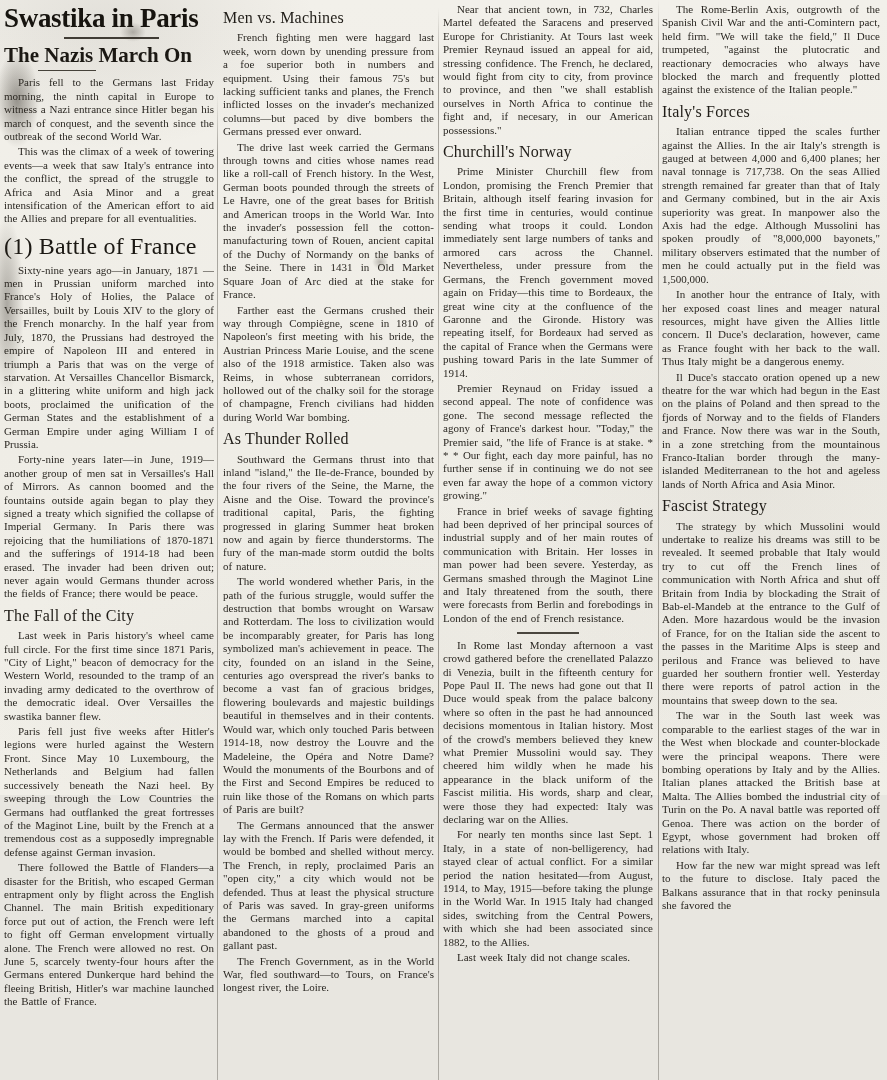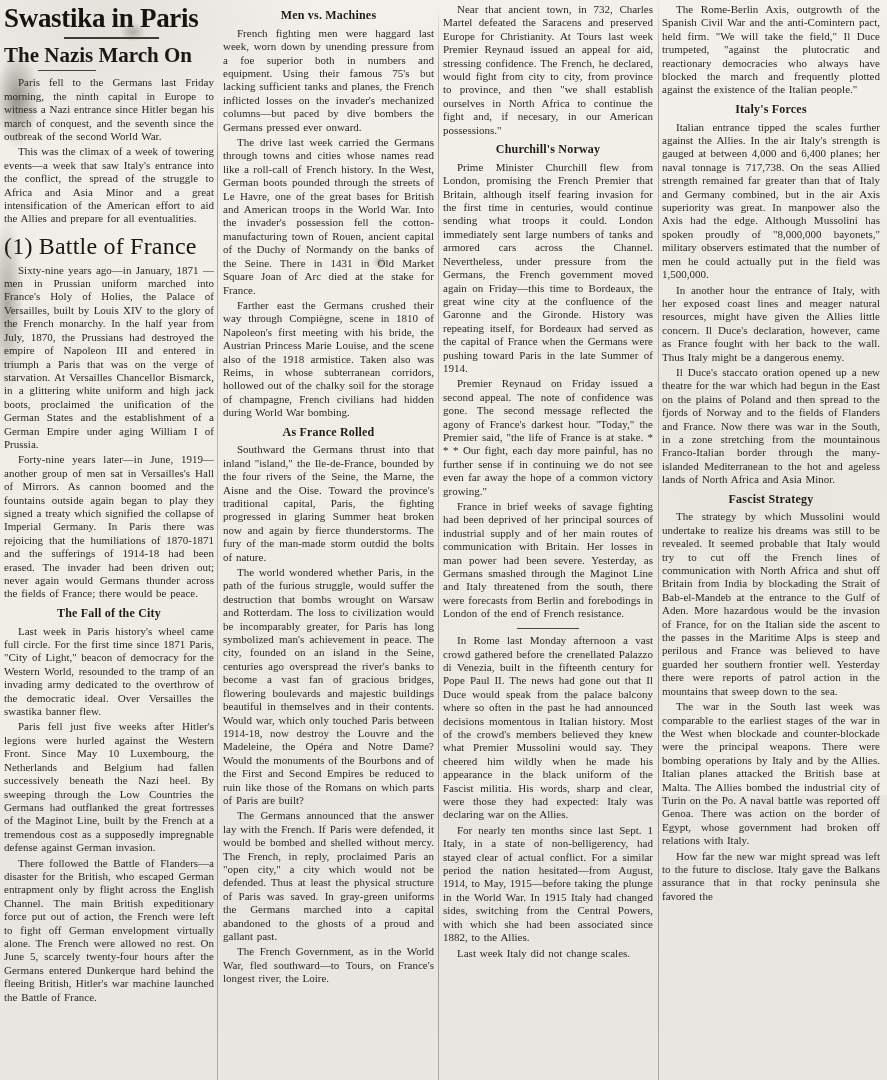--- a/index.html
+++ b/index.html
@@ -62,22 +62,21 @@
     left: 34px; bottom: 0; width: 58px; height: 1.5px;
     background: #46423a;
   }
   h2.section-head {
     font-size: 24px; font-weight: normal;
     margin: 7px 0 4px 0; line-height: 1.12;
     letter-spacing: 0.2px;
     color: #1b1813;
   }
   h3.subhead {
-    font-size: 12px; font-weight: bold;
-    text-align: center;
+    font-size: 16px; font-weight: normal;
     margin: 6px 0 4px 0; line-height: 1.15;
     letter-spacing: 0.2px;
     color: #201d18;
   }
   .end-rule {
     width: 62px; height: 1.5px;
     background: #4a463e;
     margin: 7px auto 5px auto;
   }
 
@@ -126,21 +125,21 @@
         <h3 class="subhead">The Fall of the City</h3>
         <p class="para">Last week in Paris history's wheel came full circle. For the first time since 1871 Paris, "City of Light," beacon of democracy for the Western World, resounded to the tramp of an invading army dedicated to the overthrow of the democratic ideal. Over Versailles the swastika banner flew.</p>
         <p class="para">Paris fell just five weeks after Hitler's legions were hurled against the Western Front. Since May 10 Luxembourg, the Netherlands and Belgium had fallen successively beneath the Nazi heel. By sweeping through the Low Countries the Germans had outflanked the great fortresses of the Maginot Line, built by the French at a tremendous cost as a supposedly impregnable defense against German invasion.</p>
         <p class="para">There followed the Battle of Flanders—a disaster for the British, who escaped German entrapment only by flight across the English Channel. The main British expeditionary force put out of action, the French were left to fight off German envelopment virtually alone. The French were allowed no rest. On June 5, scarcely twenty-four hours after the Germans entered Dunkerque hard behind the fleeing British, Hitler's war machine launched the Battle of France.</p>
       </div>
     <div class="col">
         <h3 class="subhead">Men vs. Machines</h3>
         <p class="para">French fighting men were haggard last week, worn down by unending pressure from a foe superior both in numbers and equipment. Using their famous 75's but lacking sufficient tanks and planes, the French inflicted losses on the invader's mechanized columns—but paced by dive bombers the Germans pressed ever onward.</p>
         <p class="para">The drive last week carried the Germans through towns and cities whose names read like a roll-call of French history. In the West, German boots pounded through the streets of Le Havre, one of the great bases for British and American troops in the World War. Into the invader's possession fell the cotton-manufacturing town of Rouen, ancient capital of the Duchy of Normandy on the banks of the Seine. There in 1431 in Old Market Square Joan of Arc died at the stake for France.</p>
         <p class="para">Farther east the Germans crushed their way through Compiègne, scene in 1810 of Napoleon's first meeting with his bride, the Austrian Princess Marie Louise, and the scene also of the 1918 armistice. Taken also was Reims, in whose subterranean corridors, hollowed out of the chalky soil for the storage of champagne, French civilians had hidden during World War bombing.</p>
-        <h3 class="subhead">As France Rolled</h3>
+        <h3 class="subhead">As Thunder Rolled</h3>
         <p class="para">Southward the Germans thrust into that inland "island," the Ile-de-France, bounded by the four rivers of the Seine, the Marne, the Aisne and the Oise. Toward the province's traditional capital, Paris, the fighting progressed in glaring Summer heat broken now and again by fierce thunderstorms. The fury of the man-made storm outdid the bolts of nature.</p>
         <p class="para">The world wondered whether Paris, in the path of the furious struggle, would suffer the destruction that bombs wrought on Warsaw and Rotterdam. The loss to civilization would be incomparably greater, for Paris has long symbolized man's achievement in peace. The city, founded on an island in the Seine, centuries ago overspread the river's banks to become a vast fan of gracious bridges, flowering boulevards and majestic buildings beautiful in themselves and in their contents. Would war, which only touched Paris between 1914-18, now destroy the Louvre and the Madeleine, the Opéra and Notre Dame? Would the monuments of the Bourbons and of the First and Second Empires be reduced to ruin like those of the Romans on which parts of Paris are built?</p>
         <p class="para">The Germans announced that the answer lay with the French. If Paris were defended, it would be bombed and shelled without mercy. The French, in reply, proclaimed Paris an "open city," a city which would not be defended. Thus at least the physical structure of Paris was saved. In gray-green uniforms the Germans marched into a capital abandoned to the ghosts of a proud and gallant past.</p>
         <p class="para">The French Government, as in the World War, fled southward—to Tours, on France's longest river, the Loire.</p>
       </div>
     <div class="col">
         <p class="para">Near that ancient town, in 732, Charles Martel defeated the Saracens and preserved Europe for Christianity. At Tours last week Premier Reynaud issued an appeal for aid, stressing confidence. The French, he declared, would fight from city to city, from province to province, and then "we shall establish ourselves in North Africa to continue the fight and, if necesary, in our American possessions."</p>
         <h3 class="subhead">Churchill's Norway</h3>
         <p class="para">Prime Minister Churchill flew from London, promising the French Premier that Britain, although itself fearing invasion for the first time in centuries, would continue sending what troops it could. London immediately sent large numbers of tanks and armored cars across the Channel. Nevertheless, under pressure from the Germans, the French government moved again on Friday—this time to Bordeaux, the great wine city at the confluence of the Garonne and the Gironde. History was repeating itself, for Bordeaux had served as the capital of France when the Germans were pushing toward Paris in the late Summer of 1914.</p>
         <p class="para">Premier Reynaud on Friday issued a second appeal. The note of confidence was gone. The second message reflected the agony of France's darkest hour. "Today," the Premier said, "the life of France is at stake. * * * Our fight, each day more painful, has no further sense if in continuing we do not see even far away the hope of a common victory growing."</p>
@@ -152,21 +151,21 @@
       </div>
     <div class="col">
         <p class="para">The Rome-Berlin Axis, outgrowth of the Spanish Civil War and the anti-Comintern pact, held firm. "We will take the field," Il Duce trumpeted, "against the plutocratic and reactionary democracies who always have blocked the march and frequently plotted against the existence of the Italian people."</p>
         <h3 class="subhead">Italy's Forces</h3>
         <p class="para">Italian entrance tipped the scales further against the Allies. In the air Italy's strength is gauged at between 4,000 and 6,400 planes; her naval tonnage is 717,738. On the seas Allied strength remained far greater than that of Italy and Germany combined, but in the air Axis superiority was great. In manpower also the Axis had the edge. Although Mussolini has spoken proudly of "8,000,000 bayonets," military observers estimated that the number of men he could actually put in the field was 1,500,000.</p>
         <p class="para">In another hour the entrance of Italy, with her exposed coast lines and meager natural resources, might have given the Allies little concern. Il Duce's declaration, however, came as France fought with her back to the wall. Thus Italy might be a dangerous enemy.</p>
         <p class="para">Il Duce's staccato oration opened up a new theatre for the war which had begun in the East on the plains of Poland and then spread to the fjords of Norway and to the fields of Flanders and France. Now there was war in the South, in a zone stretching from the mountainous Franco-Italian border through the many-islanded Mediterranean to the hot and ageless lands of North Africa and Asia Minor.</p>
         <h3 class="subhead">Fascist Strategy</h3>
         <p class="para">The strategy by which Mussolini would undertake to realize his dreams was still to be revealed. It seemed probable that Italy would try to cut off the French lines of communication with North Africa and shut off Britain from India by blockading the Strait of Bab-el-Mandeb at the entrance to the Gulf of Aden. More hazardous would be the invasion of France, for on the Italian side the ascent to the passes in the Maritime Alps is steep and perilous and France was believed to have guarded her southern frontier well. Yesterday there were reports of patrol action in the mountains that sweep down to the sea.</p>
         <p class="para">The war in the South last week was comparable to the earliest stages of the war in the West when blockade and counter-blockade were the principal weapons. There were bombing operations by Italy and by the Allies. Italian planes attacked the British base at Malta. The Allies bombed the industrial city of Turin on the Po. A naval battle was reported off Genoa. There was action on the border of Egypt, whose government had broken off relations with Italy.</p>
-        <p class="para">How far the new war might spread was left to the future to disclose. Italy gave the Balkans assurance that in that rocky peninsula she favored the</p>
+        <p class="para">How far the new war might spread was left to the future to disclose. Italy paced the Balkans assurance that in that rocky peninsula she favored the</p>
       </div>
   </div>
   <div class="vrule" id="vrule-1"></div>
   <div class="vrule" id="vrule-2"></div>
   <div class="vrule" id="vrule-3"></div>
   <div class="smudge" id="smudge-1"></div>
   <div class="smudge" id="smudge-2"></div>
   <div class="smudge" id="smudge-3"></div>
   <div class="smudge" id="smudge-4"></div>
 </div>

